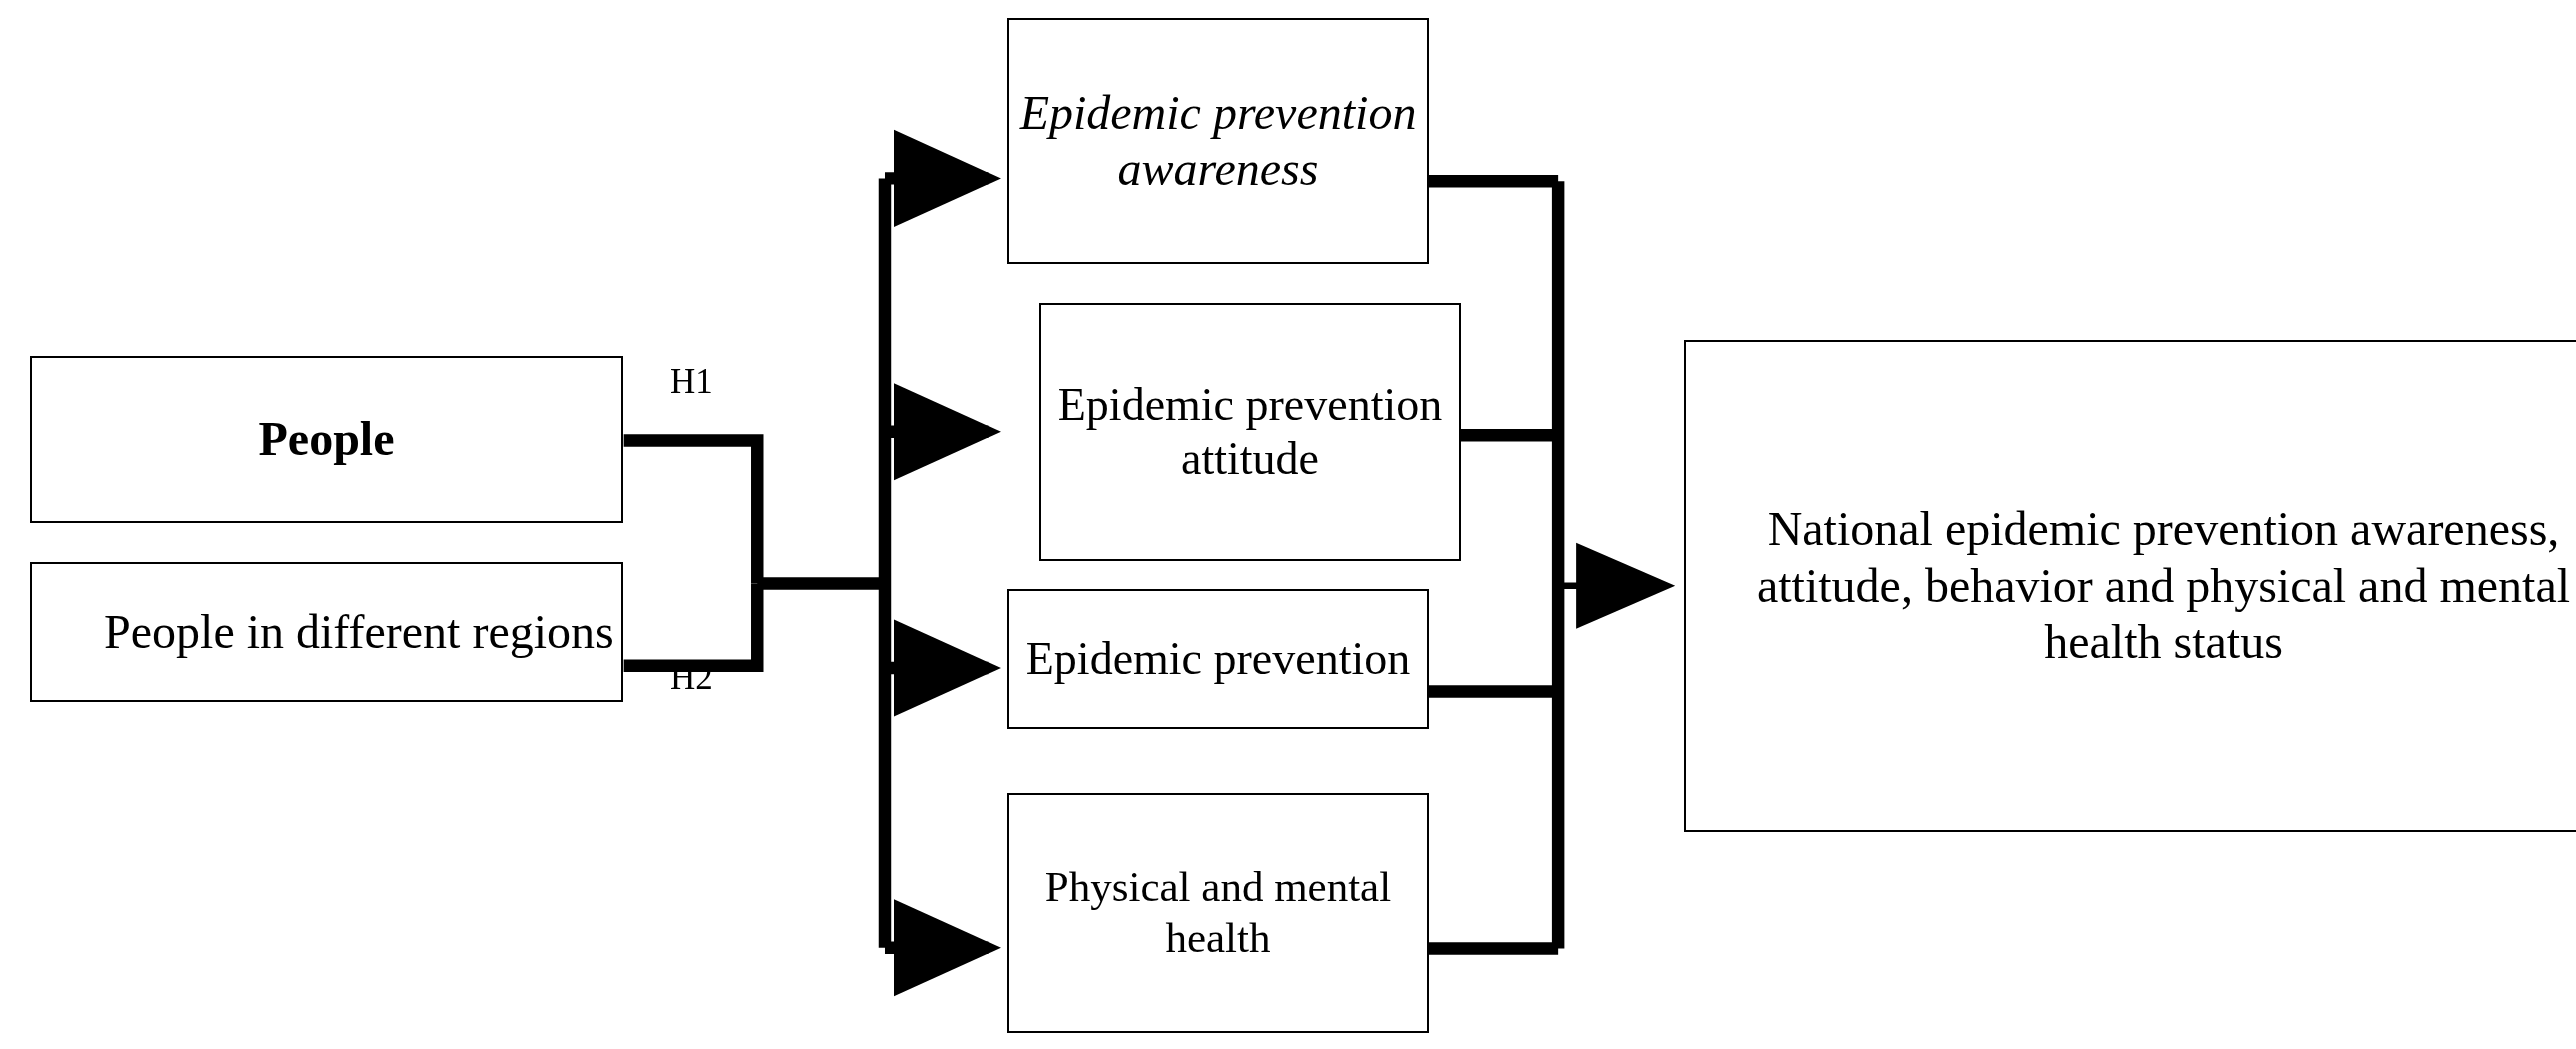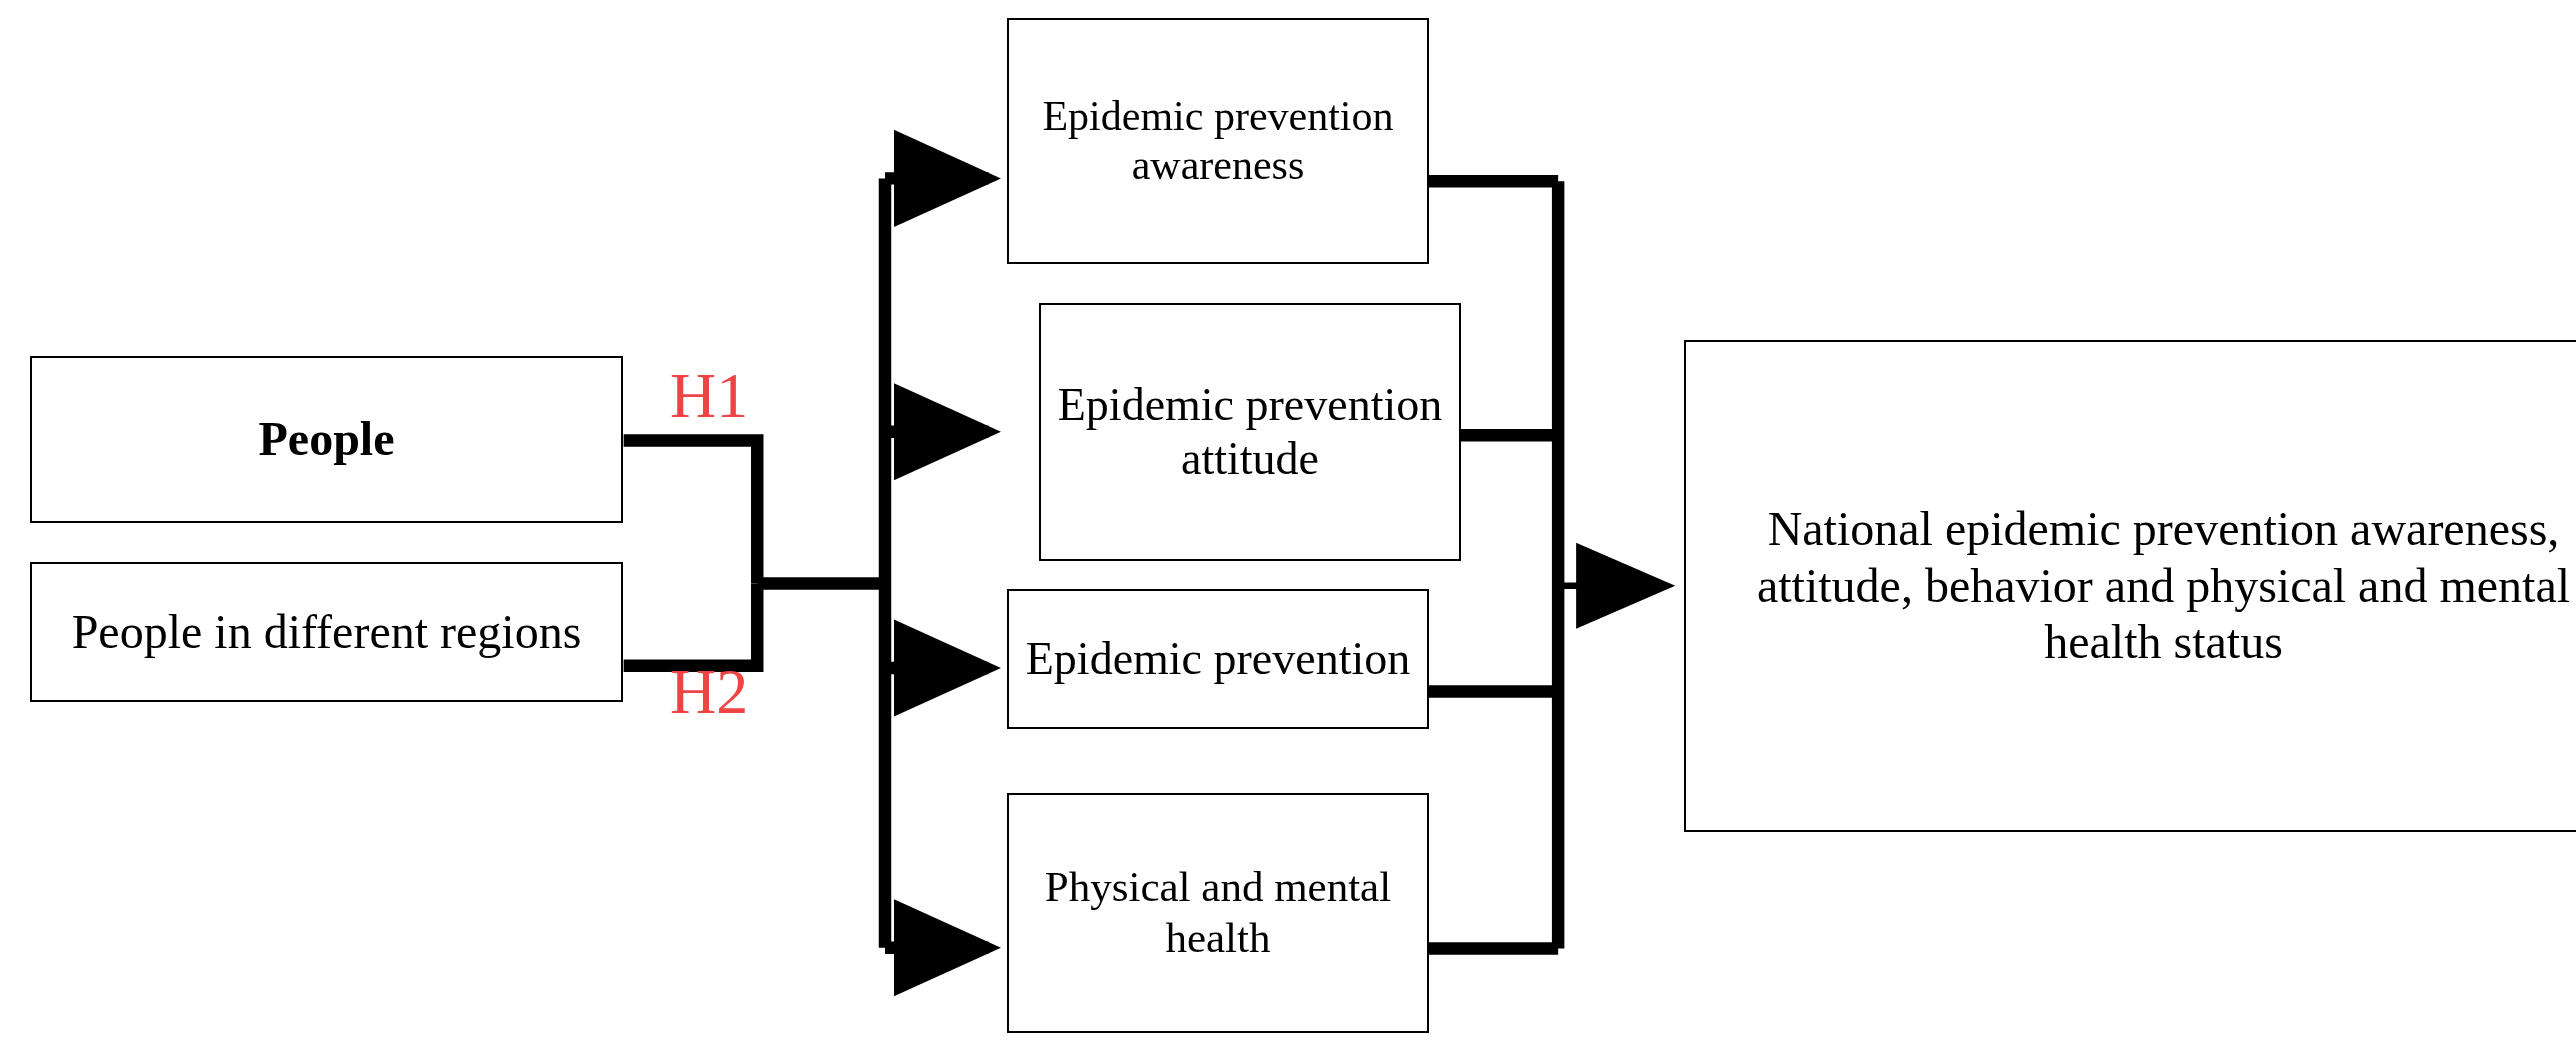--- a/index.html
+++ b/index.html
@@ -27,22 +27,22 @@
     color: #000000;
     line-height: 1.18;
     padding: 2.9px 7.3px;
   }
   .node span {
     display: block;
     width: 100%;
   }
   .hyp {
     position: absolute;
-    color: #ef4444;
-    font-size: 64px;
+    color: #000000;
+    font-size: 35px;
     line-height: 1;
     white-space: nowrap;
   }
   svg.wires {
     position: absolute;
     left: 0;
     top: 0;
     width: 2576px;
     height: 1049px;
     pointer-events: none;
@@ -111,29 +111,29 @@
 
     <g>
       <path d="M2122,798 L2268,798" fill="none" stroke="#000000" stroke-width="9" marker-end="url(#ahThin)"></path>
     </g>
   </svg>
 
   <div class="node" style="left:30px; top:356px; width:593px; height:167px; font-size:48px;font-weight:bold;">
     <span>People</span>
   </div>
 
-  <div class="node" style="left:30px; top:562px; width:593px; height:140px; font-size:48px;">
+  <div class="node" style="left:30px; top:562px; width:593px; height:140px; font-size:48px;text-align:right;">
     <span>People in different regions</span>
   </div>
 
   <div class="hyp" style="left:670px; top:364px;">H1</div>
 
   <div class="hyp" style="left:670px; top:660px;">H2</div>
 
-  <div class="node" style="left:1007px; top:18.4px; width:422px; height:246px; font-size:42px;">
+  <div class="node" style="left:1007px; top:18.4px; width:422px; height:246px; font-size:48px;font-style:italic;">
     <span>Epidemic prevention awareness</span>
   </div>
 
   <div class="node" style="left:1007px; top:303px; width:422px; height:258px; font-size:46px;margin-left:32px;">
     <span>Epidemic prevention attitude</span>
   </div>
 
   <div class="node" style="left:1007px; top:589px; width:422px; height:140px; font-size:46px;">
     <span>Epidemic prevention</span>
   </div>

